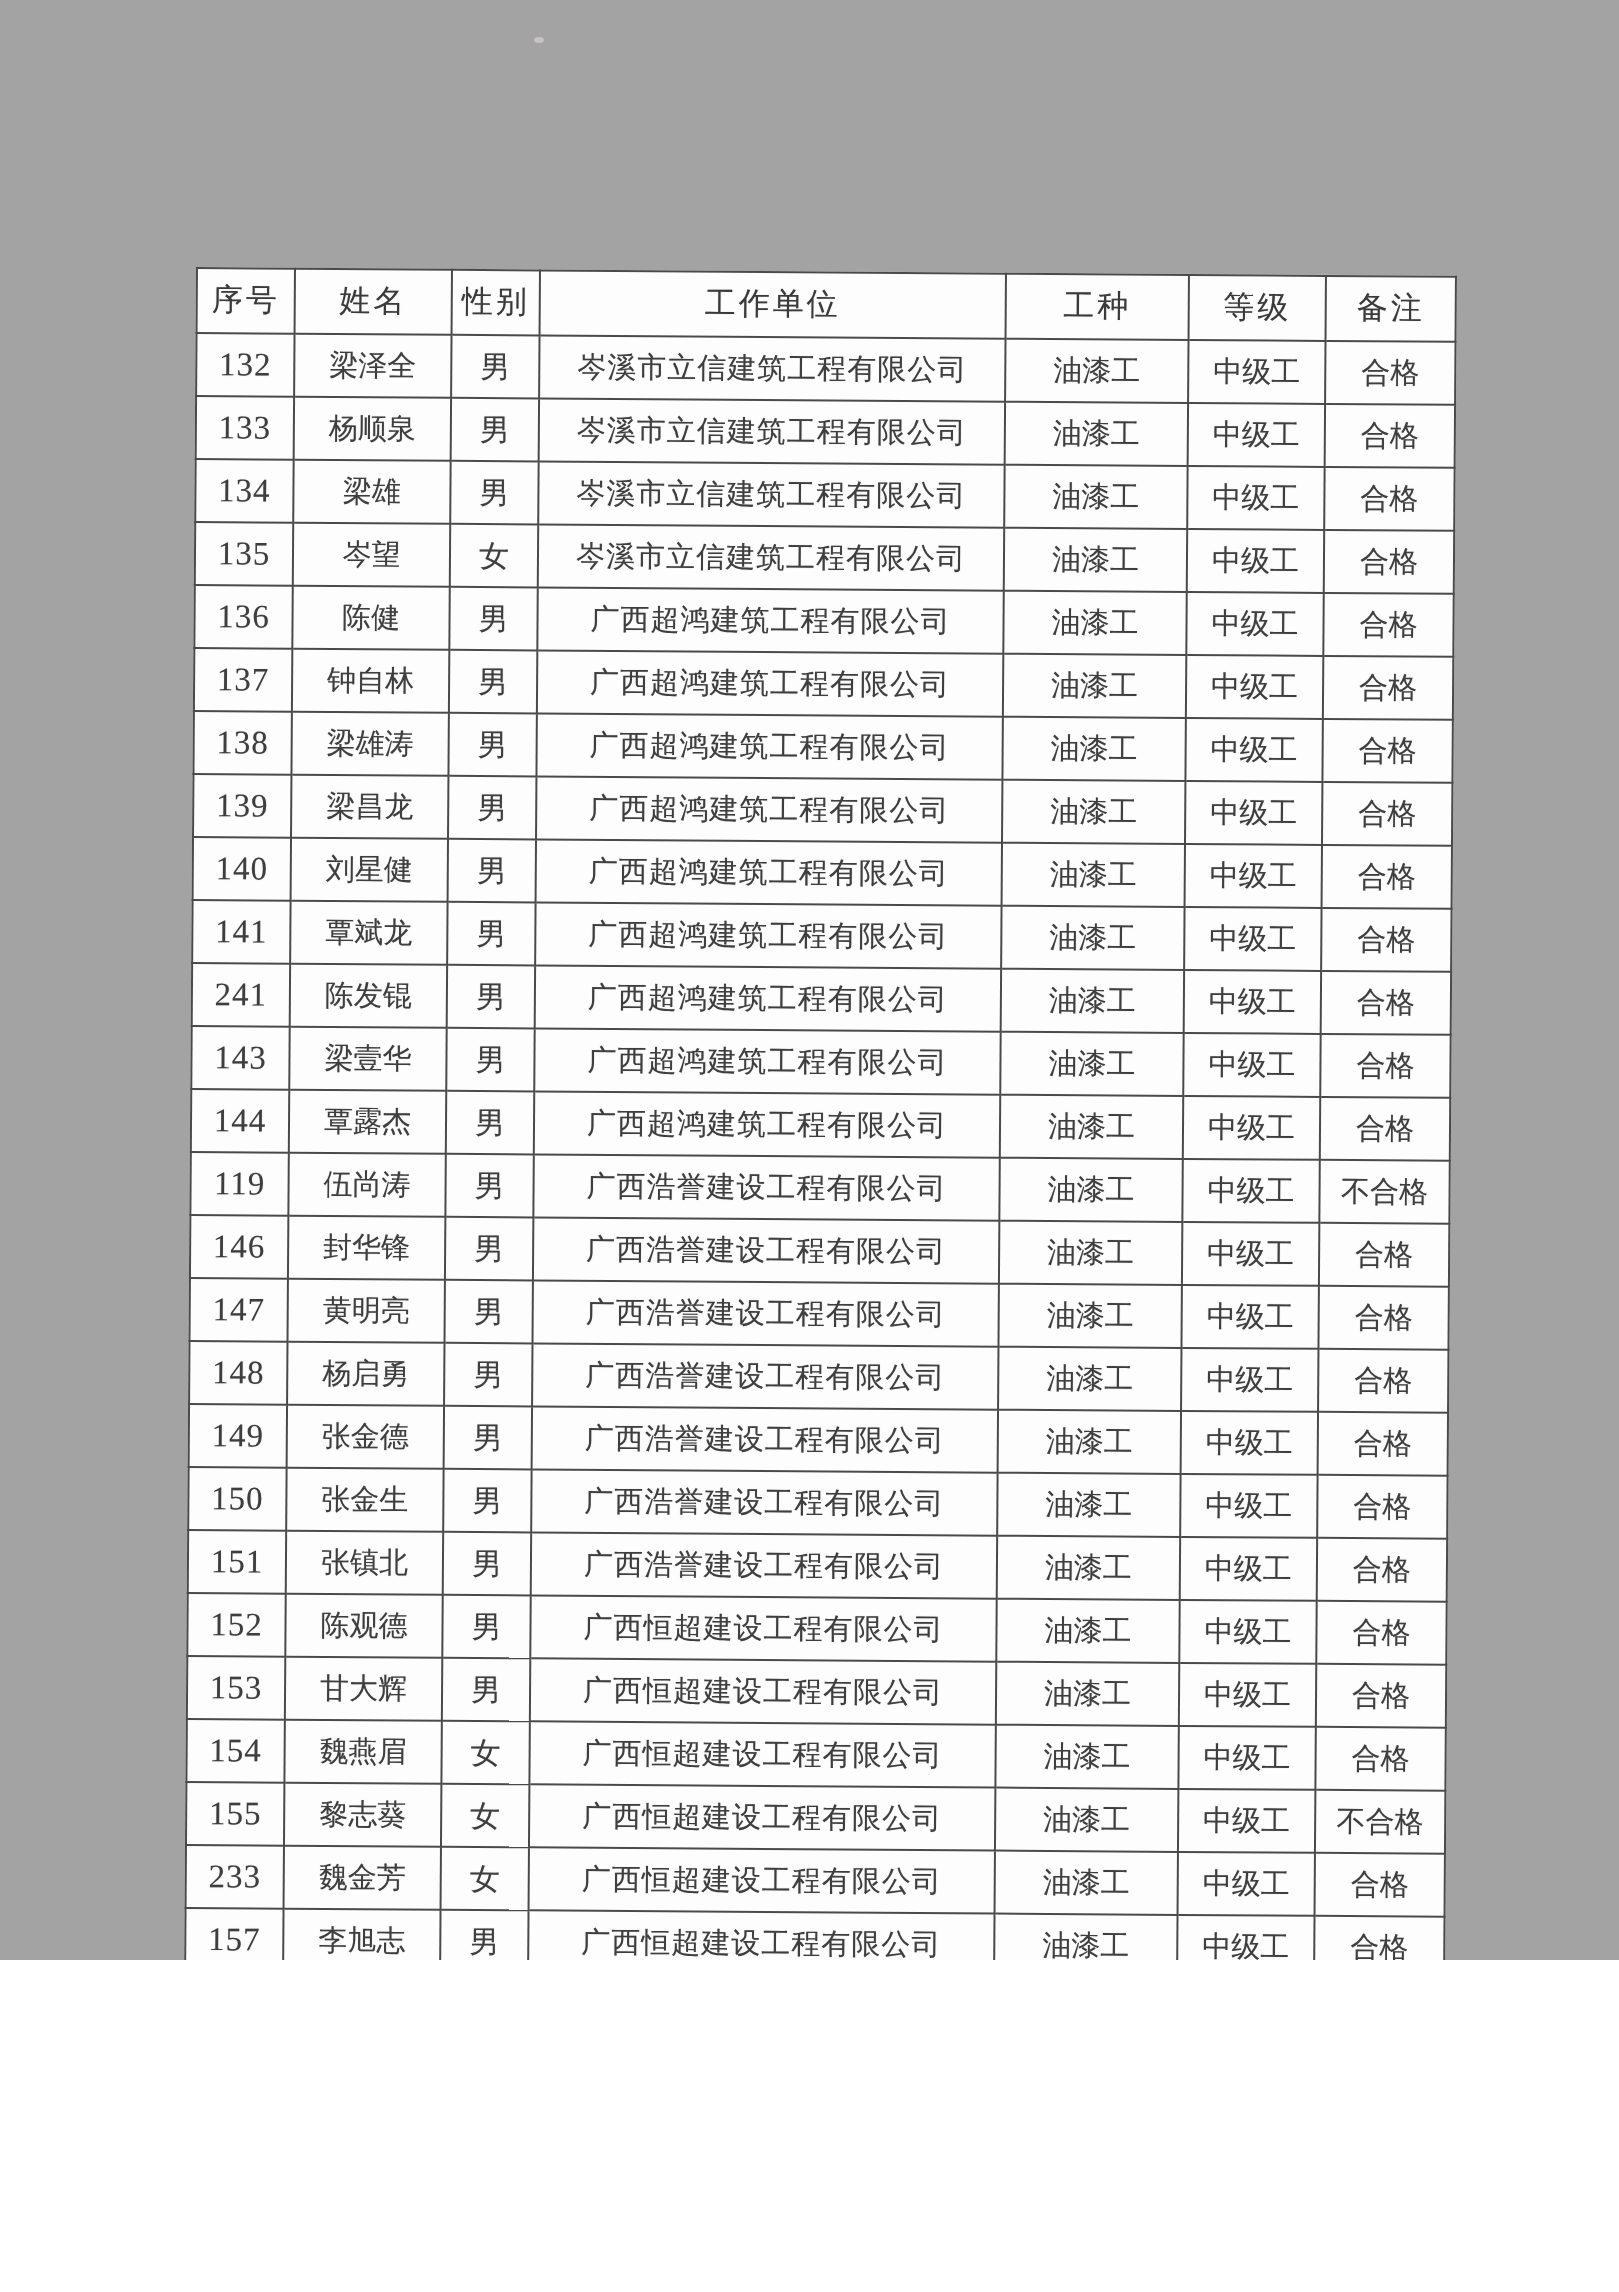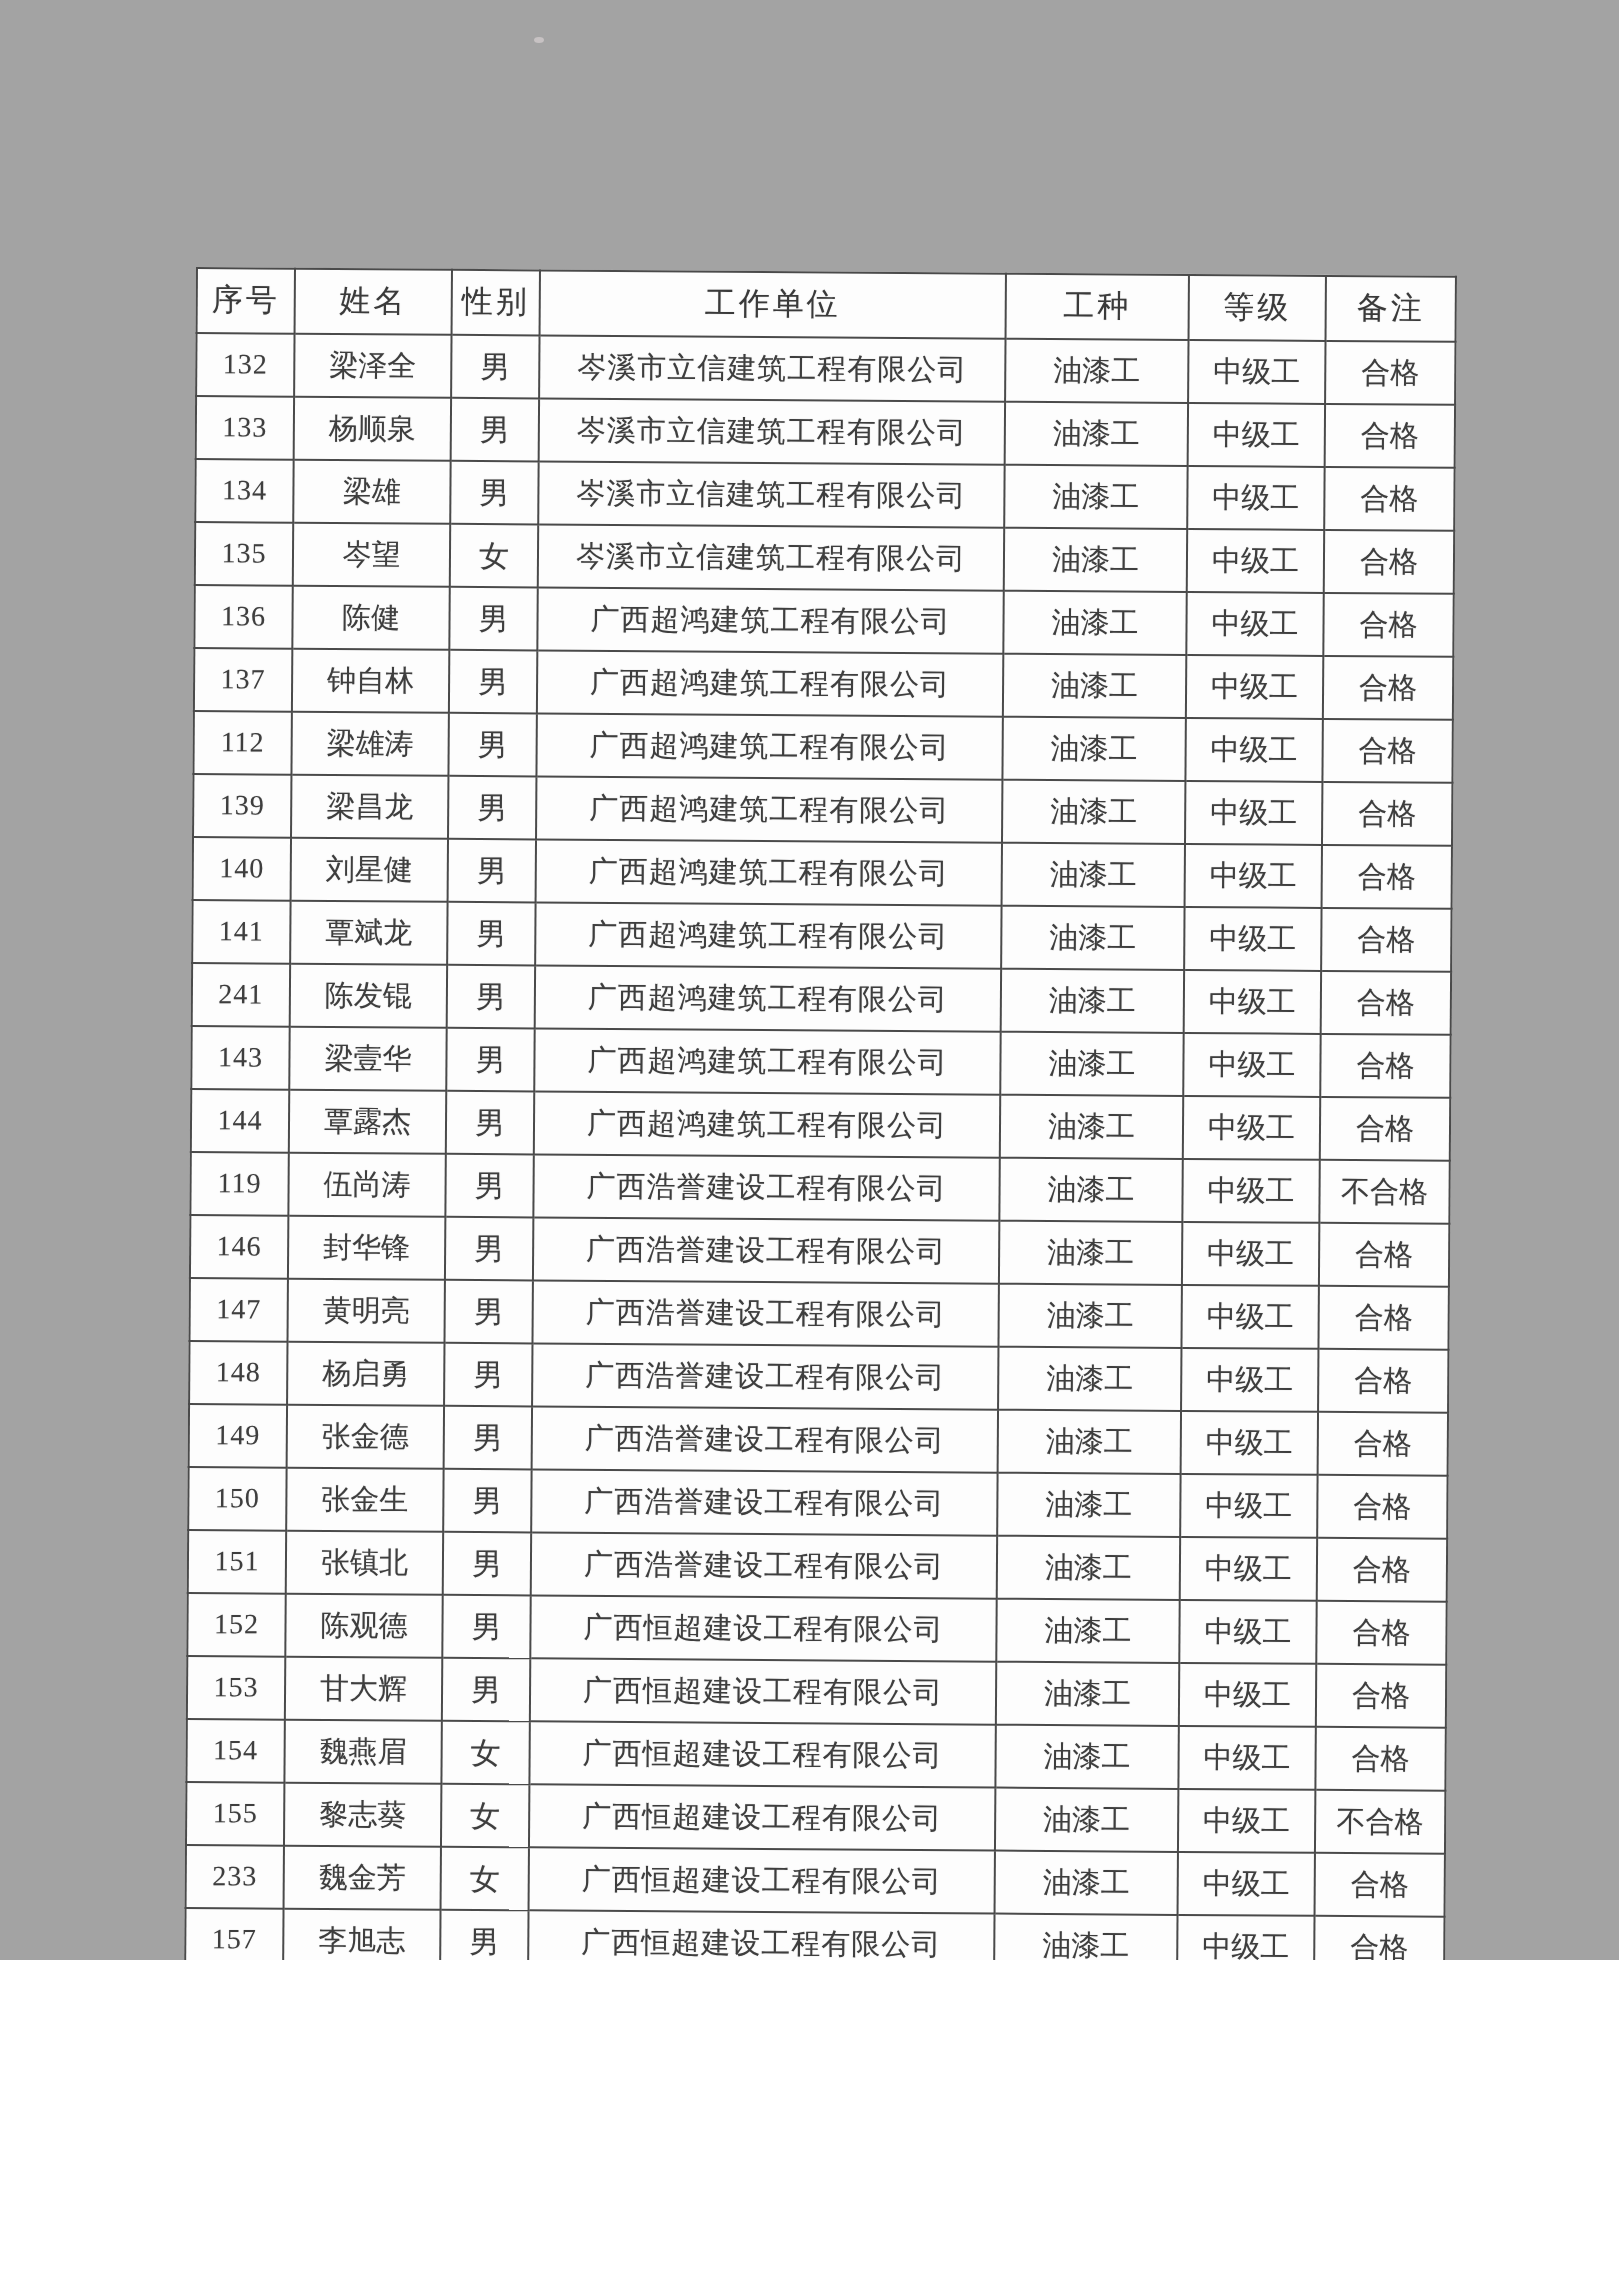--- a/index.html
+++ b/index.html
@@ -45,21 +45,21 @@
   }
   thead tr { height: 65px; }
   tbody tr { height: 63px; }
   th {
     font-weight: normal;
     font-size: 31px;
     letter-spacing: 2.9px;
     color: #3a3a3a;
   }
   td { font-size: 29px; color: #3e3e3e; }
-  td.c-no { font-size: 28px; letter-spacing: 1px; }
+  td.c-no { font-size: 33px; letter-spacing: 1px; }
   td.c-company { letter-spacing: 1px; }
   td.c-gender { font-size: 30px; }
   .page-number {
     position: absolute;
     left: 1257px;
     top: 2109px;
     width: 167px;
     text-align: center;
     font-size: 34px;
     letter-spacing: 4.9px;
@@ -171,21 +171,21 @@
     <td class="c-no">137</td>
     <td class="c-name">钟自林</td>
     <td class="c-gender">男</td>
     <td class="c-company">广西超鸿建筑工程有限公司</td>
     <td class="c-trade">油漆工</td>
     <td class="c-level">中级工</td>
     <td class="c-remark">合格</td>
   </tr>
 
   <tr>
-    <td class="c-no">112</td>
+    <td class="c-no">138</td>
     <td class="c-name">梁雄涛</td>
     <td class="c-gender">男</td>
     <td class="c-company">广西超鸿建筑工程有限公司</td>
     <td class="c-trade">油漆工</td>
     <td class="c-level">中级工</td>
     <td class="c-remark">合格</td>
   </tr>
 
   <tr>
     <td class="c-no">139</td>

